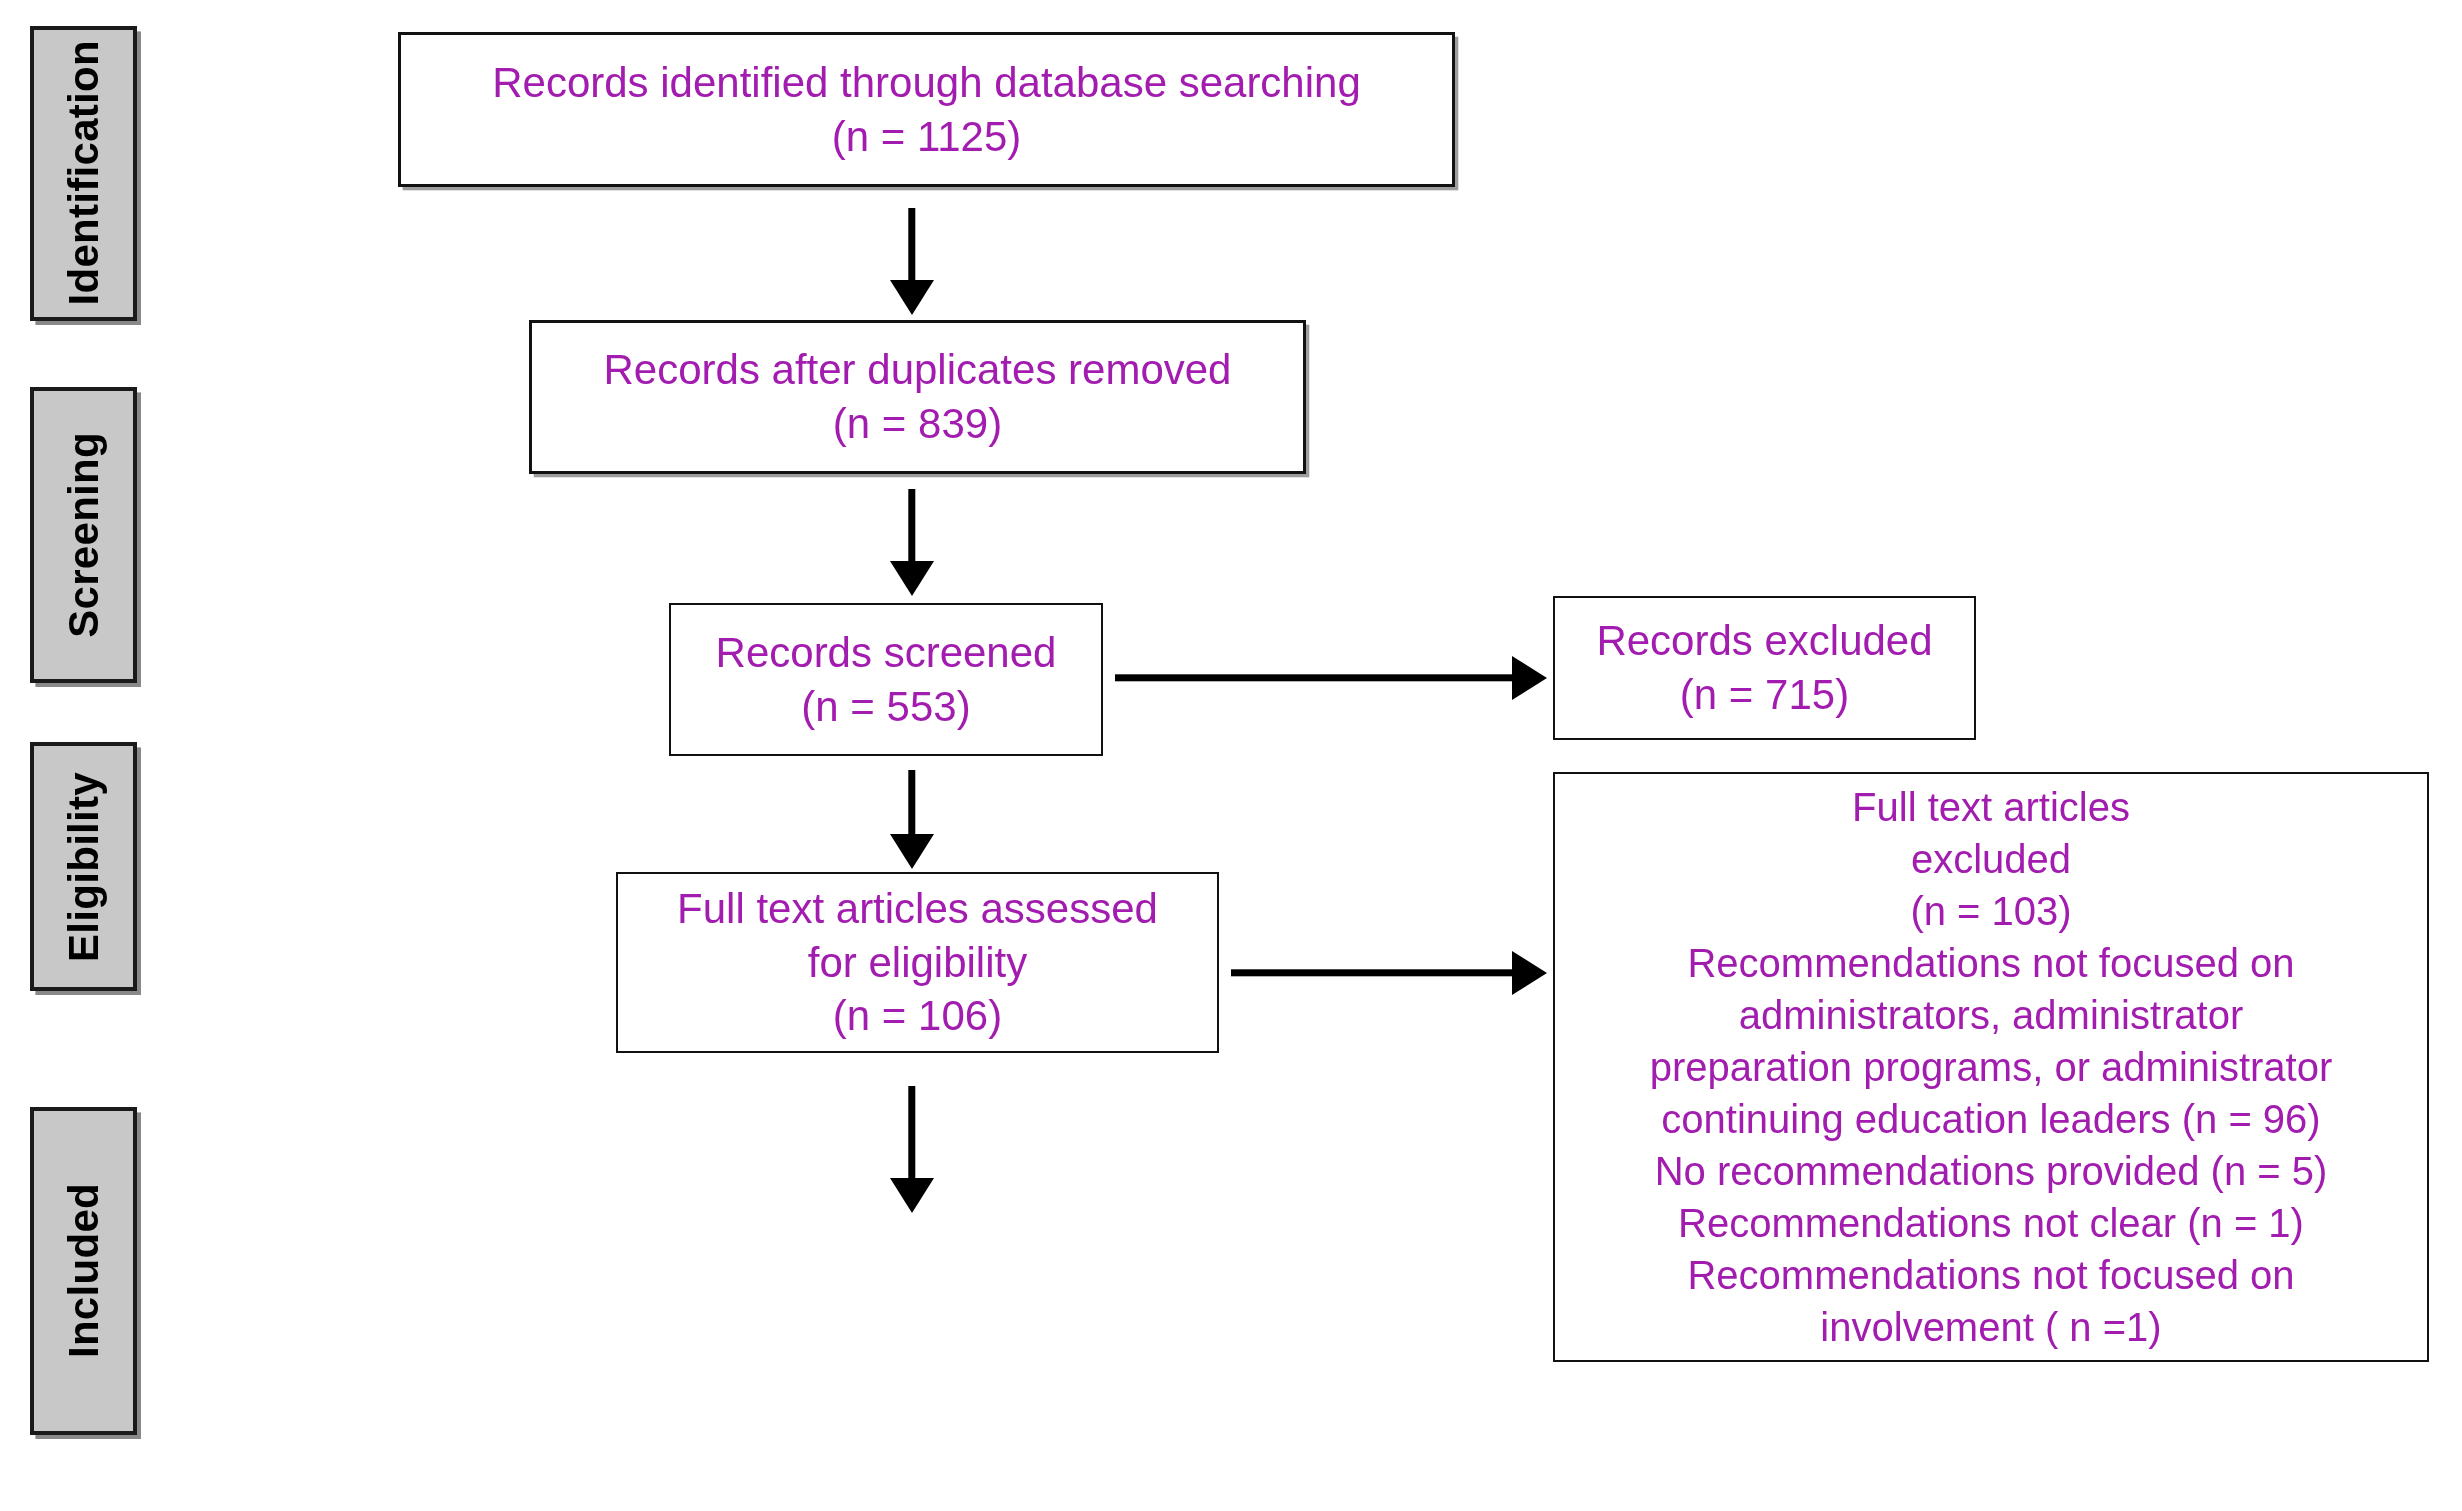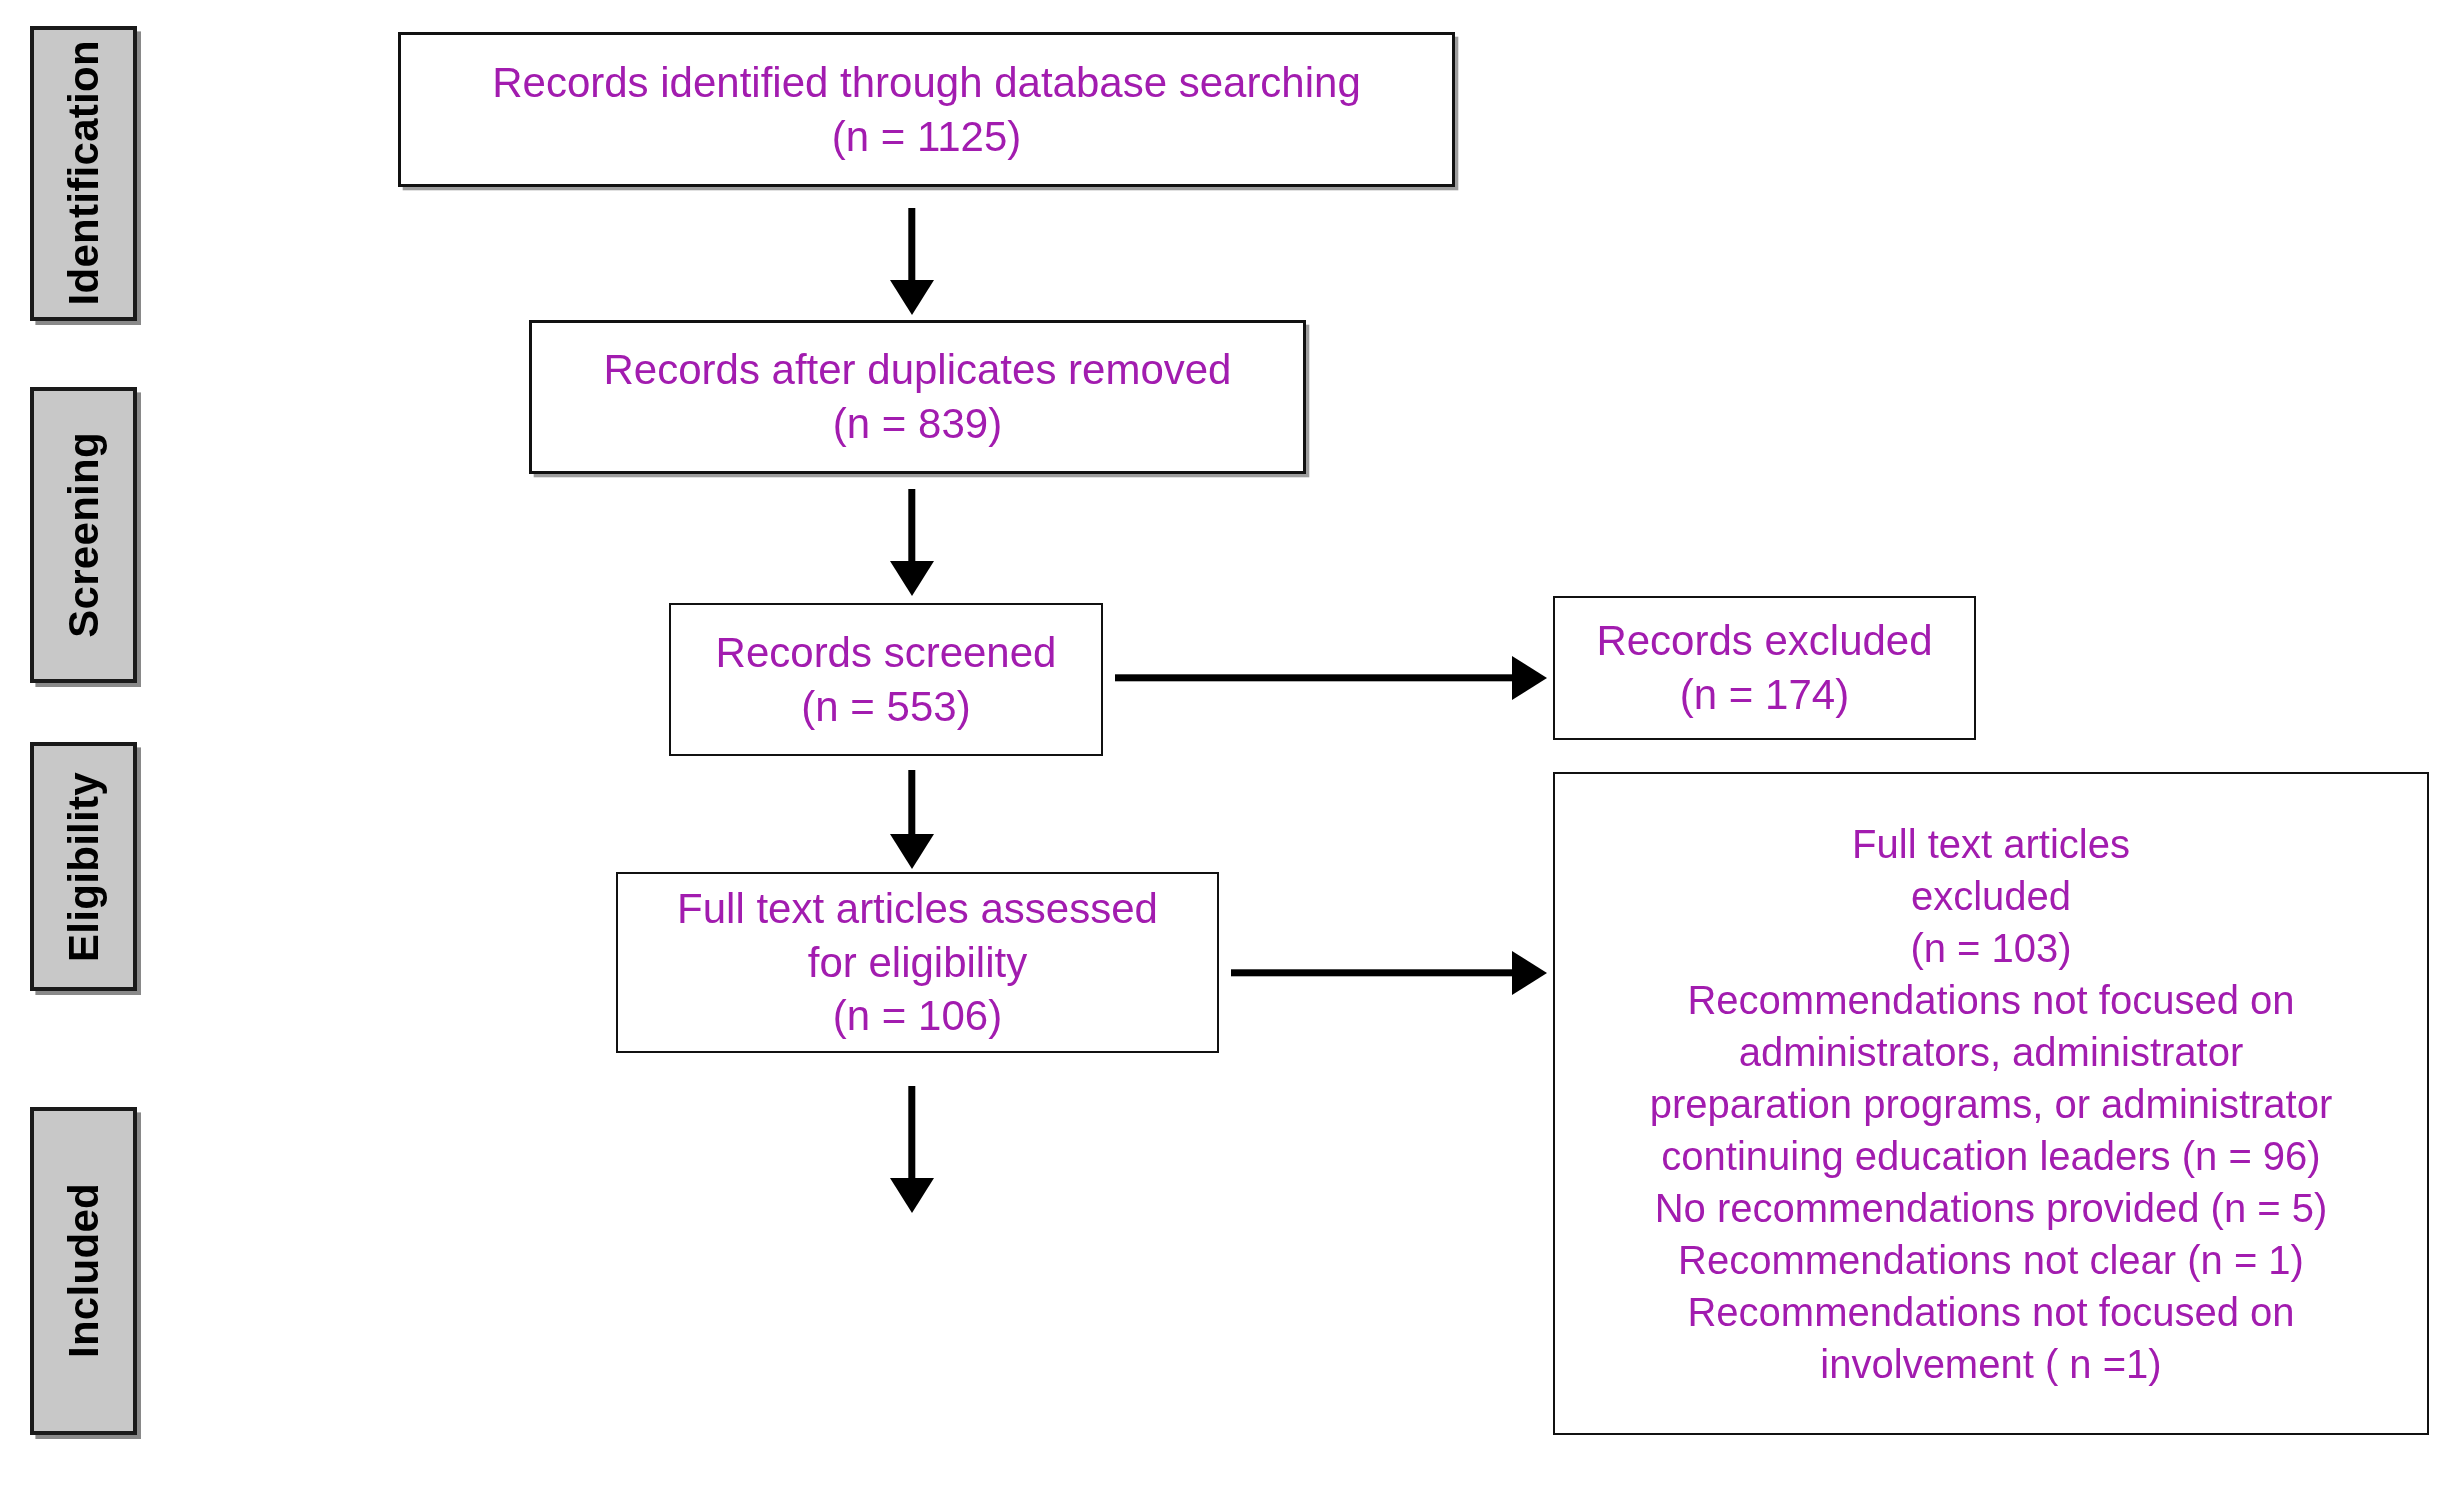--- a/index.html
+++ b/index.html
@@ -146,30 +146,30 @@
 (n = 839)</span>
   </div>
 
   <div class="flow-box thin-border" style="left:669px; top:603px; width:434px; height:153px;">
     <span class="txt">Records screened
 (n = 553)</span>
   </div>
 
   <div class="flow-box thin-border" style="left:1553px; top:596px; width:423px; height:144px;">
     <span class="txt">Records excluded
-(n = 174)</span>
+(n = 715)</span>
   </div>
 
   <div class="flow-box thin-border" style="left:616px; top:872px; width:603px; height:181px;">
     <span class="txt">Full text articles assessed
 for eligibility
 (n = 106)</span>
   </div>
 
-  <div class="flow-box thin-border big" style="left:1553px; top:772px; width:876px; height:663px;">
+  <div class="flow-box thin-border big" style="left:1553px; top:772px; width:876px; height:590px;">
     <span class="txt">Full text articles
 excluded
 (n = 103)
 Recommendations not focused on
 administrators, administrator
 preparation programs, or administrator
 continuing education leaders (n = 96)
 No recommendations provided (n = 5)
 Recommendations not clear (n = 1)
 Recommendations not focused on

